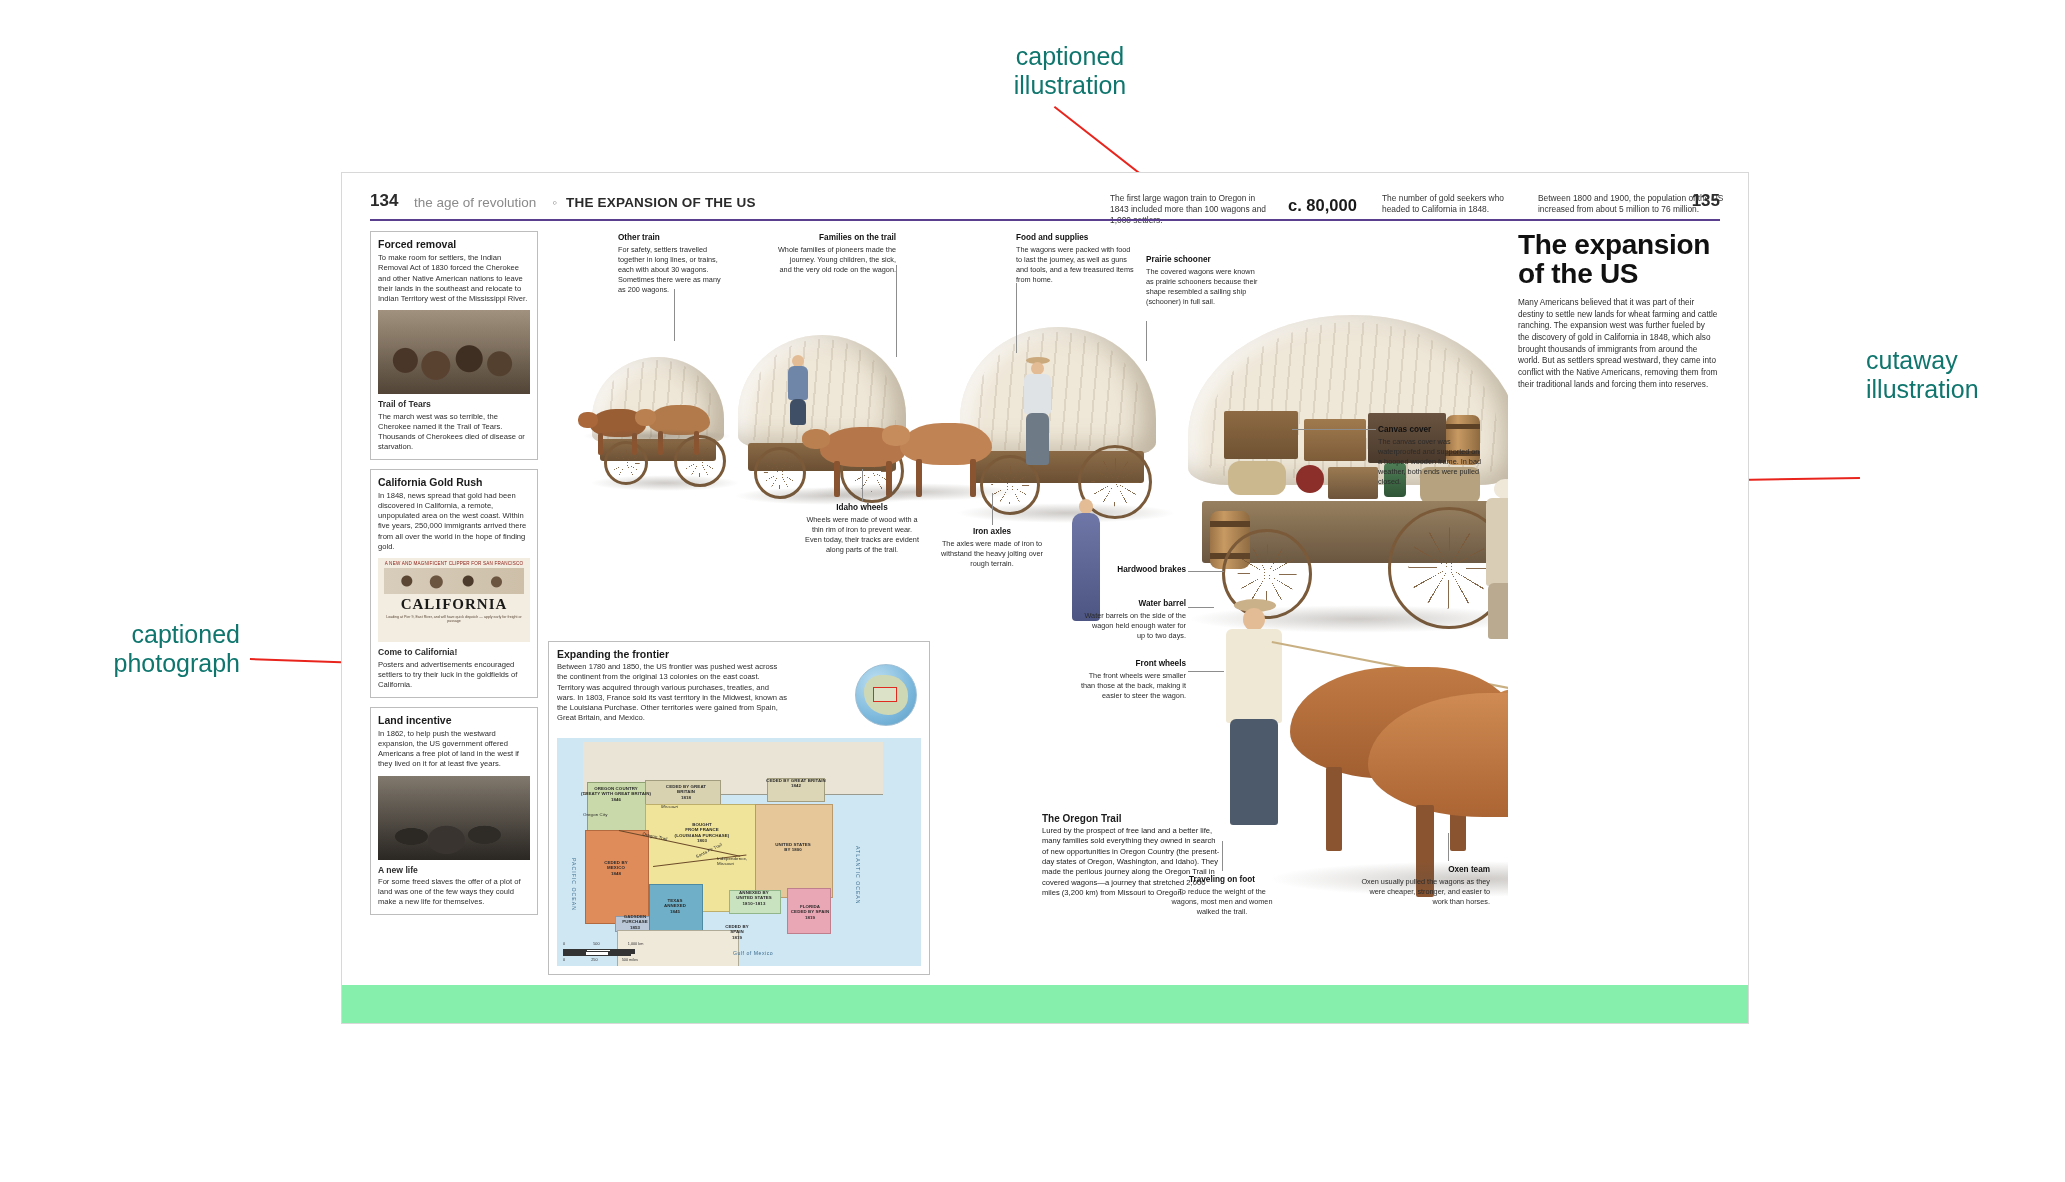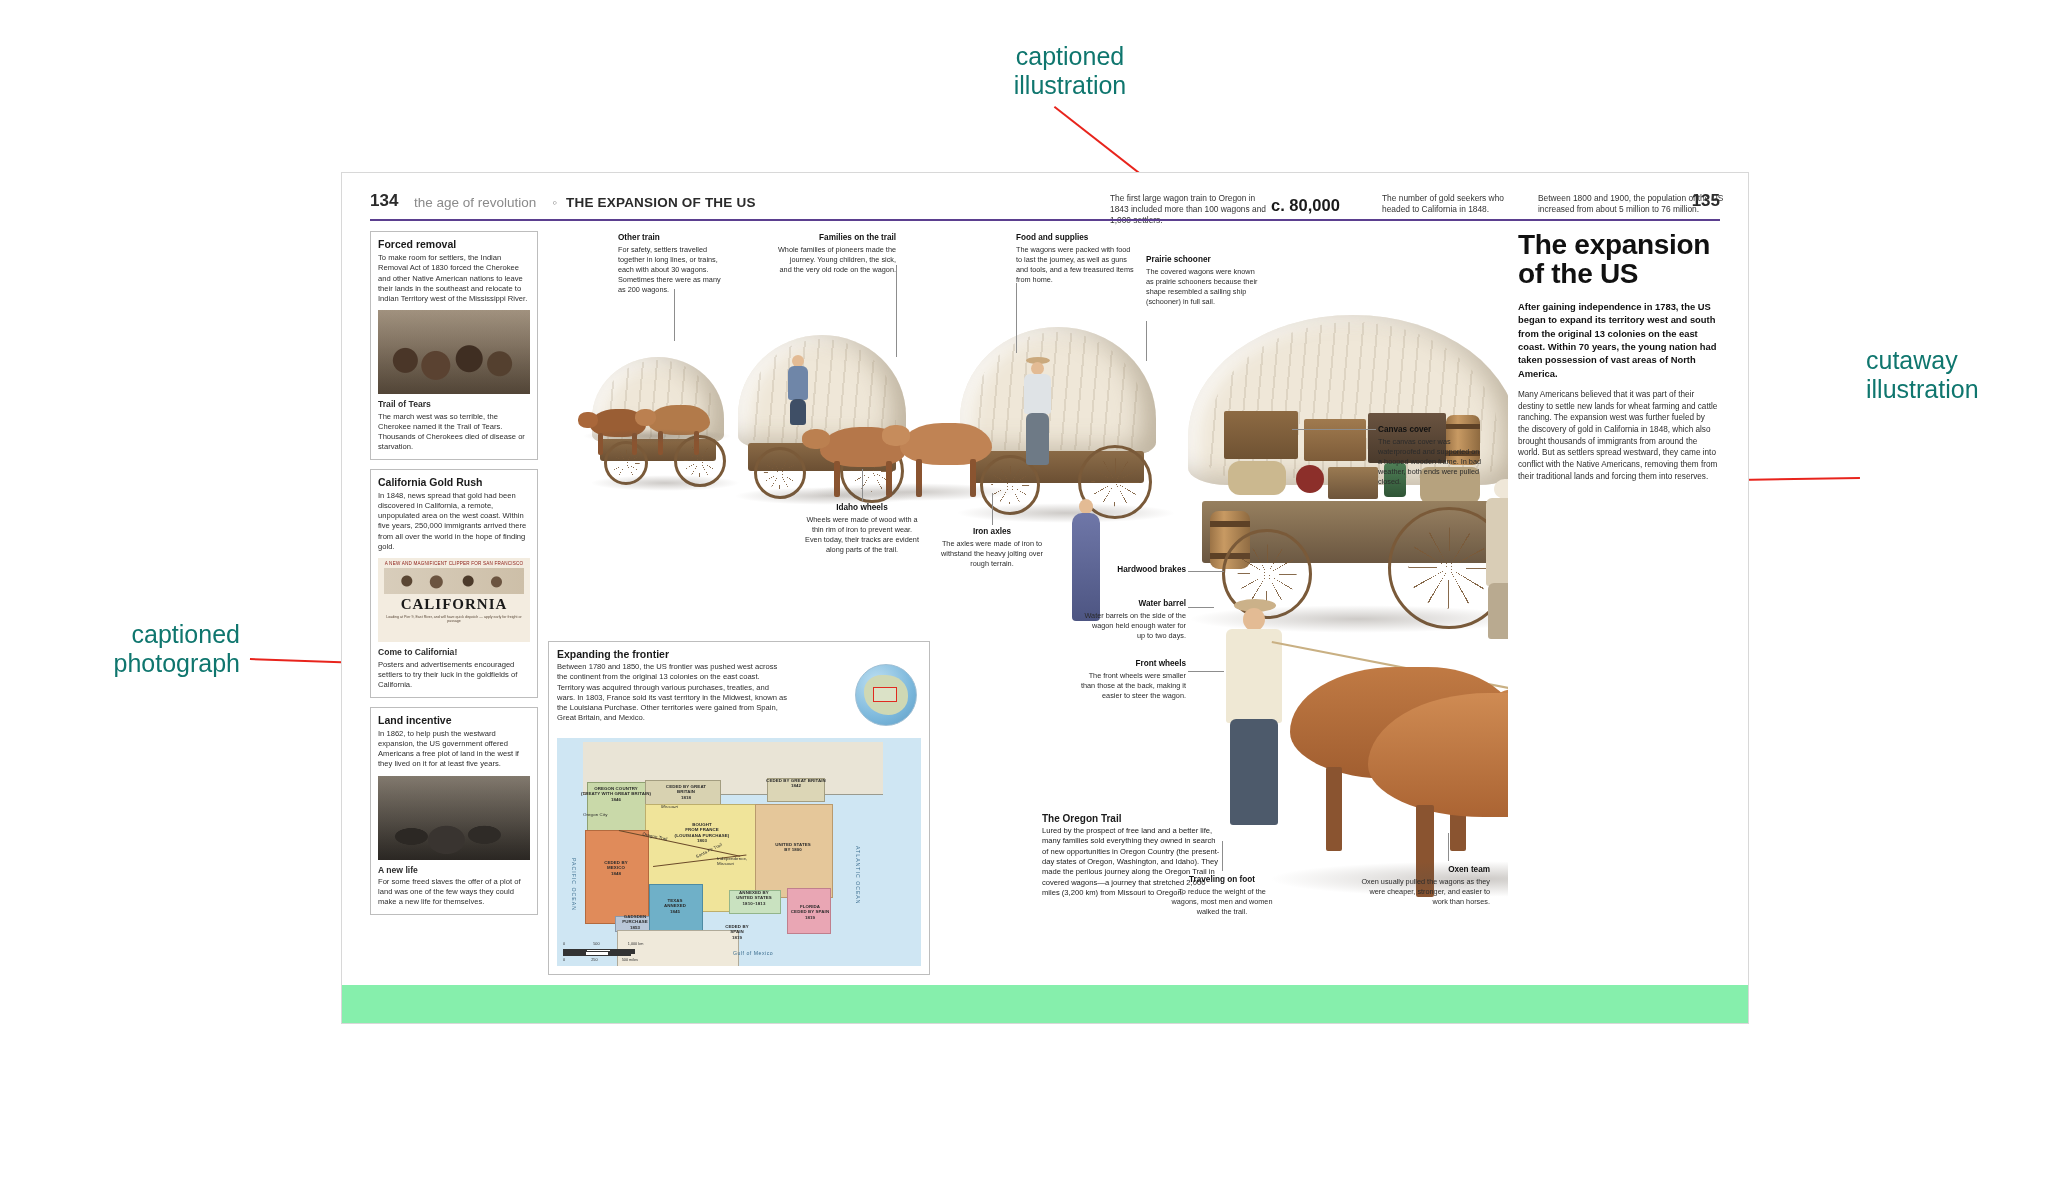--- a/index.html
+++ b/index.html
@@ -22,21 +22,21 @@
   .hdr .folio-r{right:0;top:2px;}
   .hdr .chap{position:absolute;left:44px;top:6px;font-size:13.5px;color:#8a8a8a;}
   .hdr .dot{position:absolute;left:182px;top:6px;font-size:13.5px;color:#8a8a8a;}
   .hdr .sect{position:absolute;left:196px;top:6px;font-size:13.5px;font-weight:bold;color:#2b2b2b;letter-spacing:.2px;}
   .rule{position:absolute;left:28px;top:46px;width:1350px;height:1.6px;background:#5b3f8f;}
 
   
   .facts{position:absolute;top:0px;left:740px;width:640px;height:34px;font-size:8.4px;line-height:1.28;color:#333;}
   .fact{position:absolute;top:4px;}
   .f1{left:0;width:166px;}
-  .f2{left:161px;width:92px;font-size:16.5px;font-weight:bold;color:#1a1a1a;top:6px;}
+  .f2{left:178px;width:92px;font-size:16.5px;font-weight:bold;color:#1a1a1a;top:6px;}
   .f3{left:272px;width:140px;}
   .f4{left:428px;width:212px;}
 
   
   .lcol{position:absolute;left:28px;top:58px;width:168px;}
   .lbox{border:0.8px solid #bdbdbd;padding:6px 7px 7px 7px;margin-bottom:9px;background:#fff;}
   .lbox h4{margin:0 0 3px 0;font-size:10.5px;font-weight:bold;color:#1a1a1a;}
   .lbox p{margin:0;font-size:7.6px;line-height:1.35;color:#2d2d2d;}
   .ph{width:100%;height:84px;margin:6px 0 5px 0;background:#b9a794;position:relative;overflow:hidden;}
   .cap{font-size:7.6px;line-height:1.32;color:#2d2d2d;}
@@ -523,18 +523,17 @@
   </div>
 
   <div class="oregon">
     <b>The Oregon Trail</b>
     <p>Lured by the prospect of free land and a better life, many families sold everything they owned in search of new opportunities in Oregon Country (the present-day states of Oregon, Washington, and Idaho). They made the perilous journey along the Oregon Trail in covered wagons—a journey that stretched 2,000 miles (3,200 km) from Missouri to Oregon.</p>
   </div>
 
   <div class="rcol">
     <h1 style="white-space:pre-line;">The expansion
 of the US</h1>
-    <p class="stand">After gaining independence in 1783, the US began to expand its territory west and south from the original 13 colonies on the east coast. Within 70 years, the young nation had taken possession of vast areas of North America.</p>
     <p class="body">Many Americans believed that it was part of their destiny to settle new lands for wheat farming and cattle ranching. The expansion west was further fueled by the discovery of gold in California in 1848, which also brought thousands of immigrants from around the world. But as settlers spread westward, they came into conflict with the Native Americans, removing them from their traditional lands and forcing them into reserves.</p>
   </div>
 
  </div>
 </div>
 
 </body></html>

